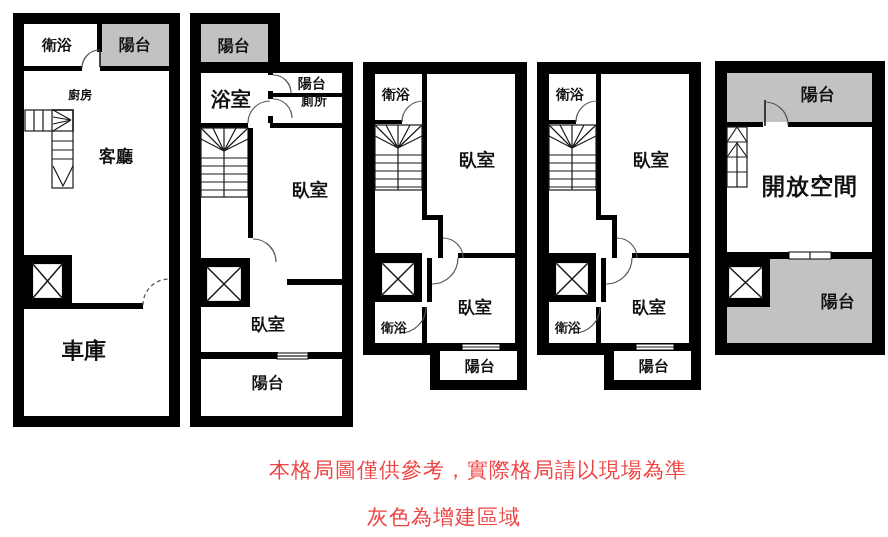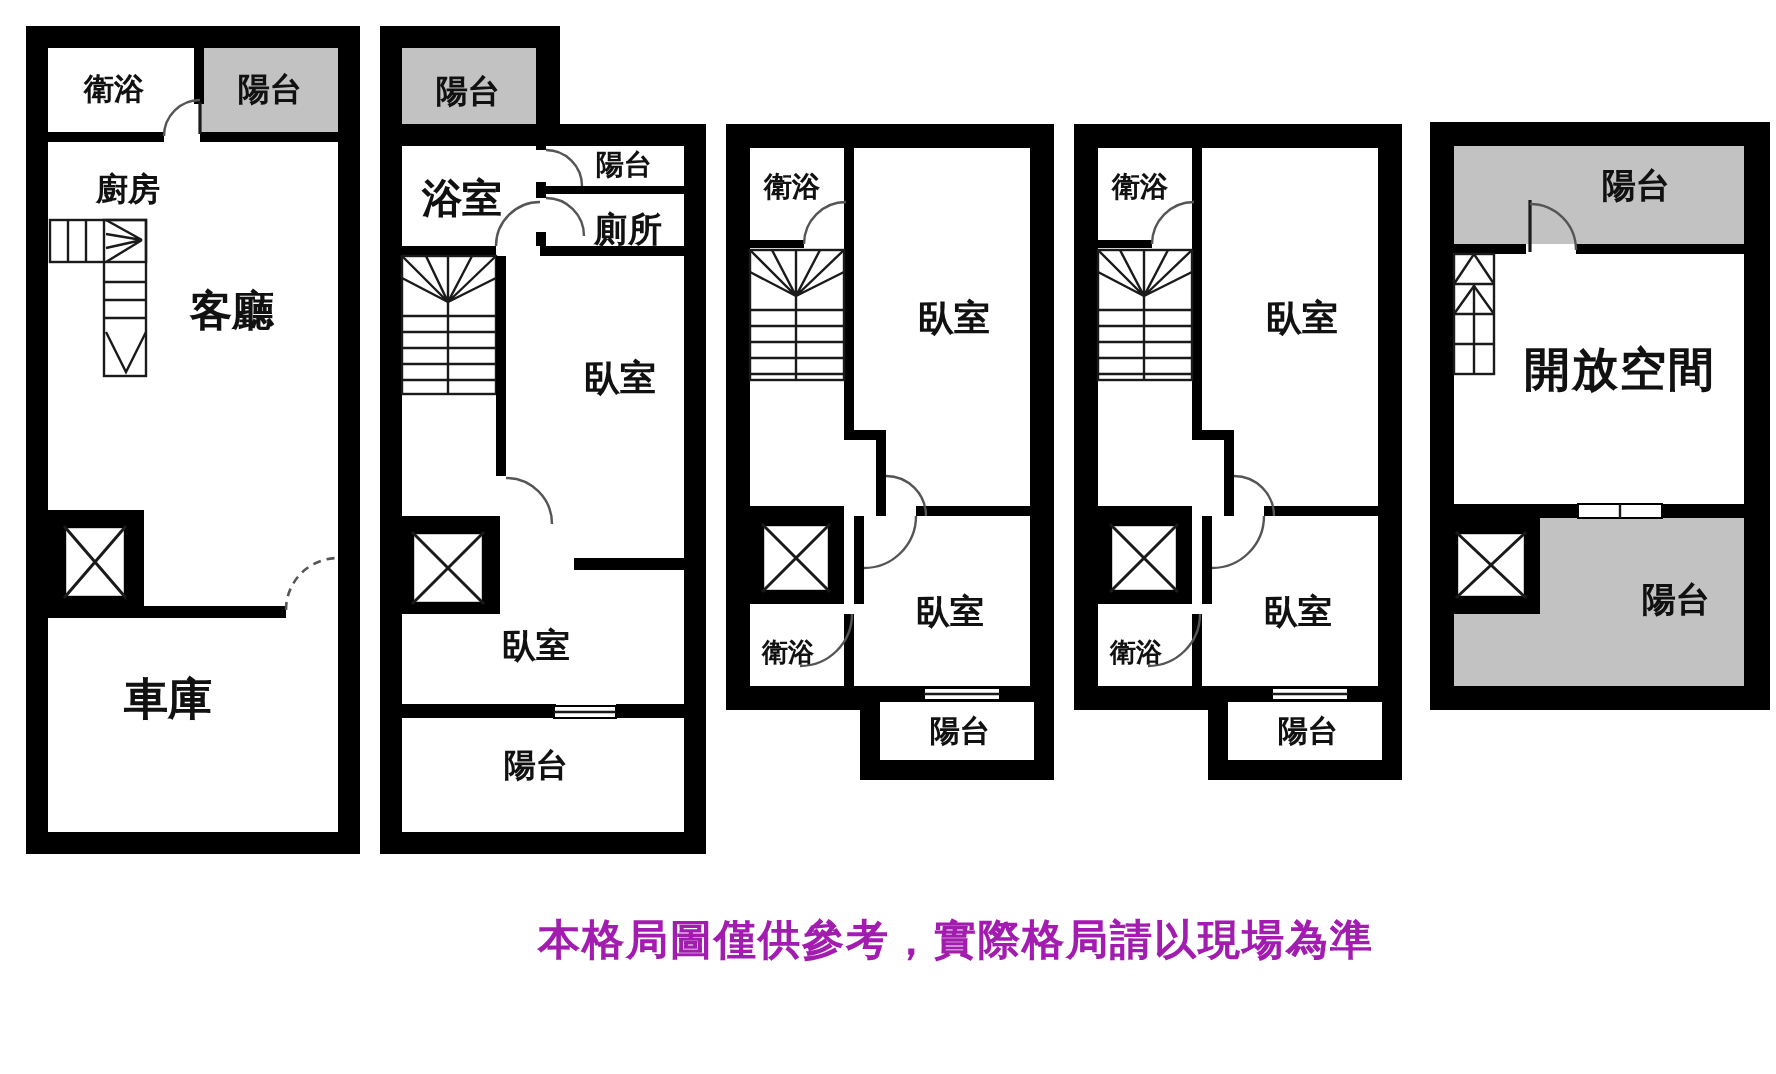--- a/index.html
+++ b/index.html
@@ -12,21 +12,21 @@
   .ln{stroke:#1a1a1a;stroke-width:1.2;fill:none;}
   .xln{stroke:#1a1a1a;stroke-width:1.5;fill:none;}
   .arc{stroke:#555555;stroke-width:1.2;fill:none;}
   .arcd{stroke:#555555;stroke-width:1.3;fill:none;stroke-dasharray:4 3;}
   .leaf{stroke:#1a1a1a;stroke-width:1.6;fill:none;}
   .xbox{fill:#ffffff;stroke:#000000;stroke-width:2.2;}
   .win{fill:#ffffff;stroke:#000000;stroke-width:1;}
   .lbl{position:absolute;transform:translate(-50%,-50%);white-space:nowrap;
        font-weight:700;color:#111111;line-height:1;}
   .note{position:absolute;transform:translate(-50%,-50%);white-space:nowrap;
-        font-weight:700;color:#a21caf;font-size:21px;letter-spacing:1px;}
+        font-weight:400;color:#ef4444;font-size:21px;letter-spacing:1px;}
 </style>
 </head>
 <body>
 
 <div class="canvas">
 
 <svg width="888" height="537" viewBox="0 0 888 537">
 
   <g>
     <rect class="wall" x="13" y="13" width="167" height="414"></rect>
@@ -154,28 +154,28 @@
     <g>
       <rect class="wall" x="719" y="258" width="51" height="49"></rect>
       <rect class="xbox" x="728" y="266" width="35" height="33"></rect>
       <path class="xln" d="M728 266 L763 299 M763 266 L728 299"></path>
     </g>
   </g>
 </svg>
 
   <span class="lbl" style="left:57px;top:45px;font-size:15px">衛浴</span>
   <span class="lbl" style="left:135px;top:45px;font-size:16px">陽台</span>
-  <span class="lbl" style="left:64px;top:95px;font-size:16px">廚房</span>
-  <span class="lbl" style="left:116px;top:156px;font-size:21px">客廳</span>
+  <span class="lbl" style="left:80px;top:95px;font-size:12px">廚房</span>
+  <span class="lbl" style="left:116px;top:156px;font-size:17px">客廳</span>
   <span class="lbl" style="left:84px;top:351px;font-size:22px">車庫</span>
 
   <span class="lbl" style="left:234px;top:46px;font-size:16px">陽台</span>
   <span class="lbl" style="left:231px;top:99px;font-size:20px">浴室</span>
   <span class="lbl" style="left:312px;top:83px;font-size:14px">陽台</span>
-  <span class="lbl" style="left:314px;top:116px;font-size:17px">廁所</span>
+  <span class="lbl" style="left:314px;top:100px;font-size:13px">廁所</span>
   <span class="lbl" style="left:310px;top:190px;font-size:18px">臥室</span>
   <span class="lbl" style="left:268px;top:324px;font-size:17px">臥室</span>
   <span class="lbl" style="left:268px;top:383px;font-size:16px">陽台</span>
 
   <span class="lbl" style="left:396px;top:94px;font-size:14px">衛浴</span>
   <span class="lbl" style="left:477px;top:160px;font-size:18px">臥室</span>
   <span class="lbl" style="left:394px;top:327px;font-size:13px">衛浴</span>
   <span class="lbl" style="left:475px;top:307px;font-size:17px">臥室</span>
   <span class="lbl" style="left:480px;top:366px;font-size:15px">陽台</span>
 
@@ -183,14 +183,15 @@
   <span class="lbl" style="left:651px;top:160px;font-size:18px">臥室</span>
   <span class="lbl" style="left:568px;top:327px;font-size:13px">衛浴</span>
   <span class="lbl" style="left:649px;top:307px;font-size:17px">臥室</span>
   <span class="lbl" style="left:654px;top:366px;font-size:15px">陽台</span>
 
   <span class="lbl" style="left:818px;top:94px;font-size:17px">陽台</span>
   <span class="lbl" style="left:810px;top:186px;font-size:23px;letter-spacing:1px">開放空間</span>
   <span class="lbl" style="left:838px;top:301px;font-size:17px">陽台</span>
 
   <div class="note" style="left:478px;top:470px">本格局圖僅供參考，實際格局請以現場為準</div>
+  <div class="note" style="left:444px;top:517px">灰色為增建區域</div>
 
 </div>
 
 </body></html>

